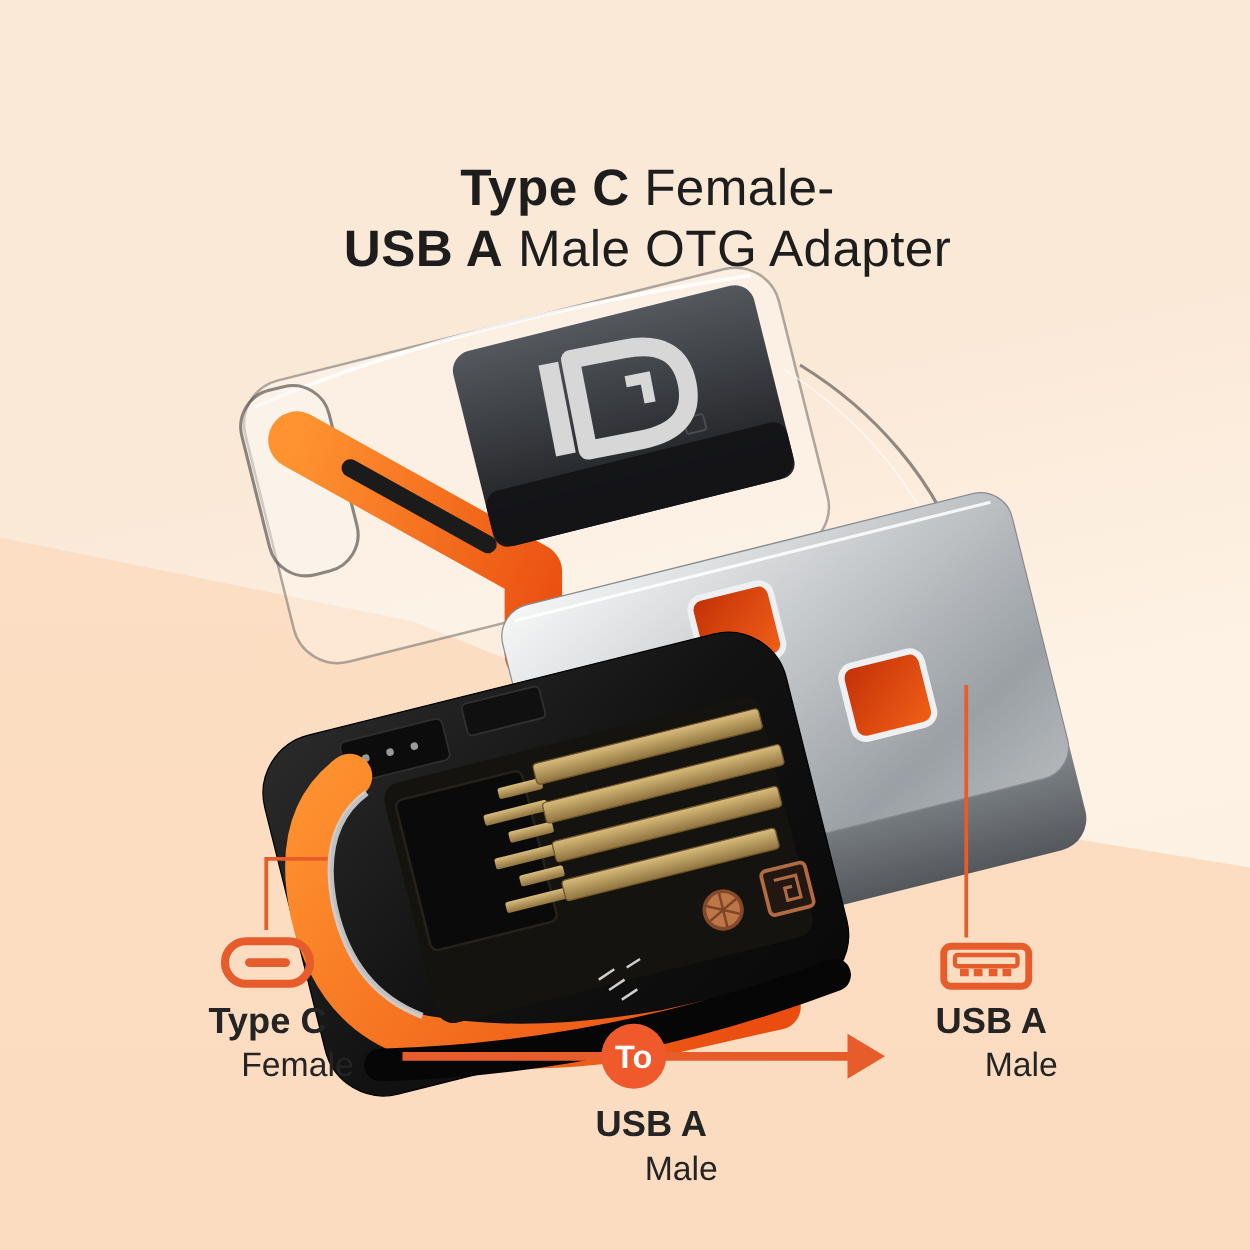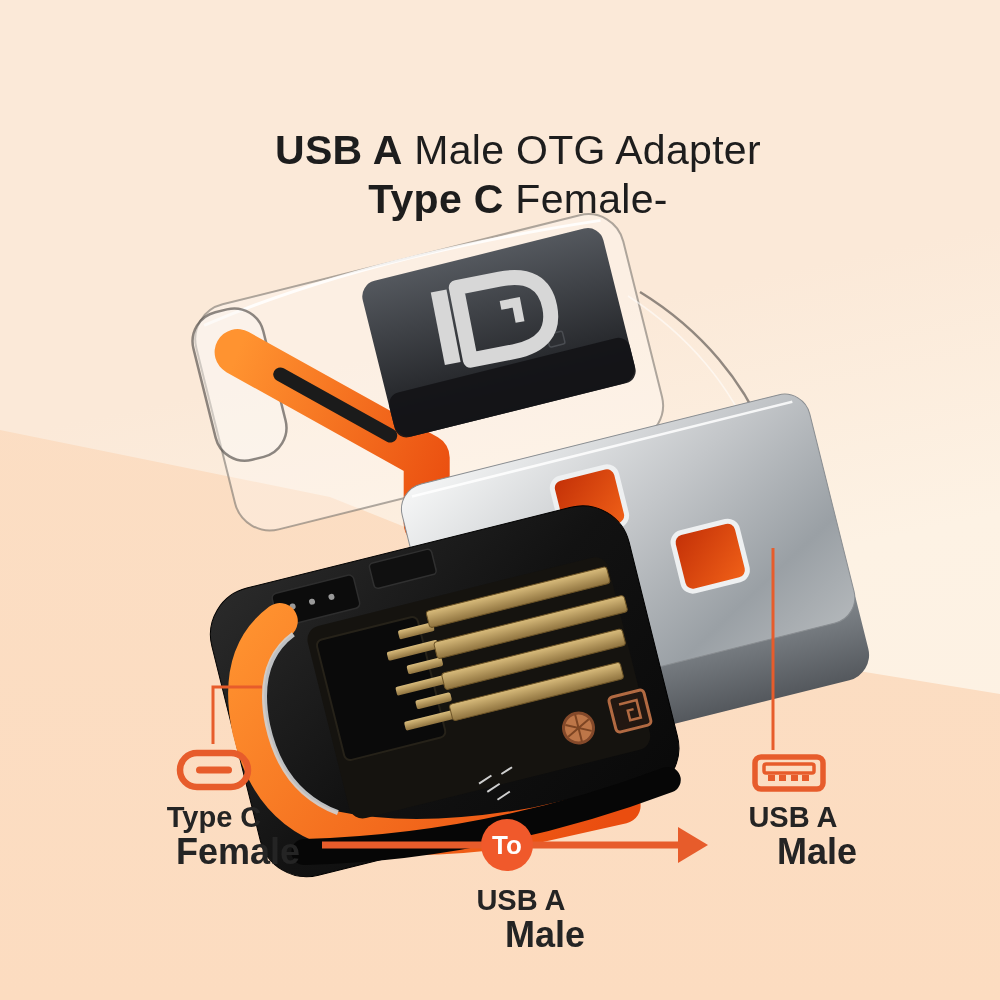--- a/index.html
+++ b/index.html
@@ -18,34 +18,34 @@
     text-align:center;color:var(--title-color,#1d1d1d);
     font-size:41px;line-height:49px;letter-spacing:.3px;font-weight:400;
   }
   .title b{font-weight:700;}
   svg.stage{position:absolute;inset:0;}
   .label{
     position:absolute;text-align:center;color:var(--text-color,#242424);
     transform:translateX(-50%);white-space:nowrap;
   }
   .label .t{font-size:29px;font-weight:700;line-height:36px;}
-  .label .s{font-size:36px;font-weight:700;line-height:34px;margin-left:48px;}
+  .label .s{font-size:27px;font-weight:400;line-height:34px;margin-left:48px;}
   .port-icon{position:absolute;transform:translateX(-50%);}
   text.to-text{font-family:"Liberation Sans",sans-serif;font-weight:700;font-size:26px;fill:#ffffff;}
 </style>
 </head>
 <body>
 
 <div class="canvas">
 
   <div class="bg-bottom"></div>
 
   <div class="title">
+    <div><b>Type C</b><span> Female-</span></div>
     <div><b>USB A</b><span> Male OTG Adapter</span></div>
-    <div><b>Type C</b><span> Female-</span></div>
   </div>
 
   <svg class="stage" viewBox="0 0 1000 1000">
     <defs>
       <linearGradient id="gMetal" x1="0" y1="0" x2="1" y2="1">
         <stop offset="0" stop-color="#f7f8f8"></stop>
           <stop offset="0.45" stop-color="#c3c6c9"></stop>
         <stop offset="0.78" stop-color="#9aa0a5"></stop>
           <stop offset="1" stop-color="#b4b8bb"></stop>
       </linearGradient>

